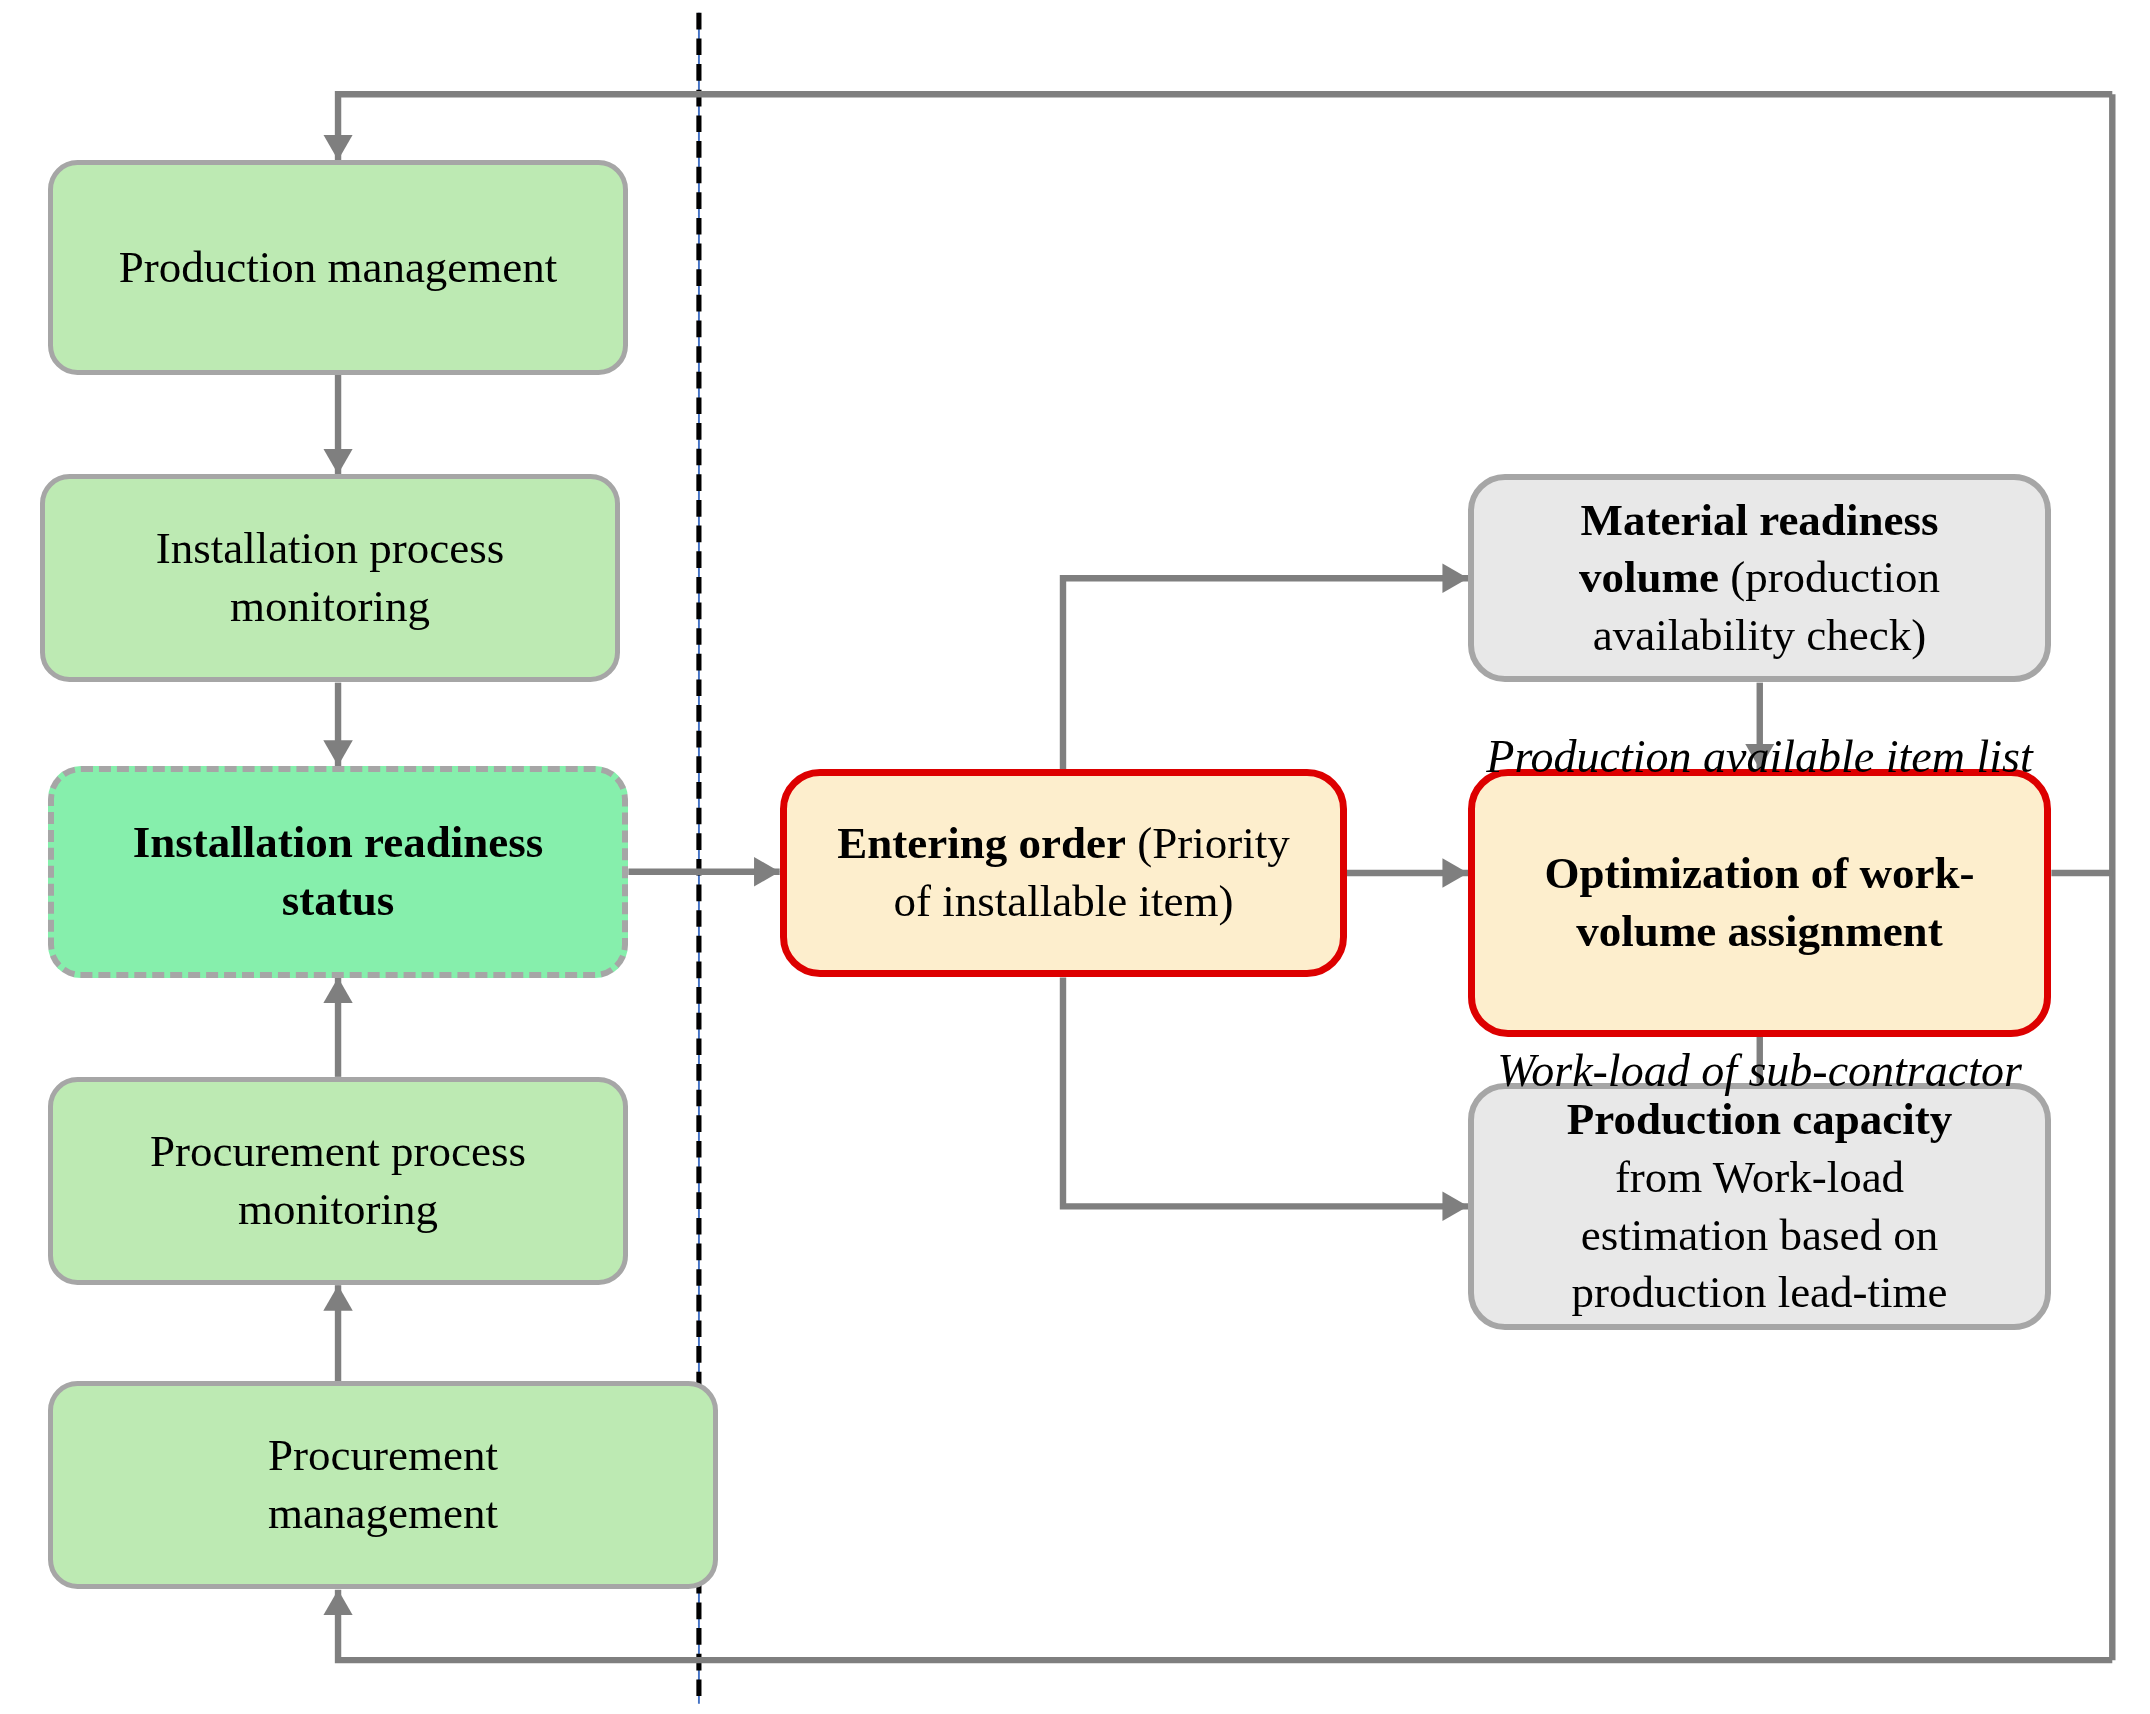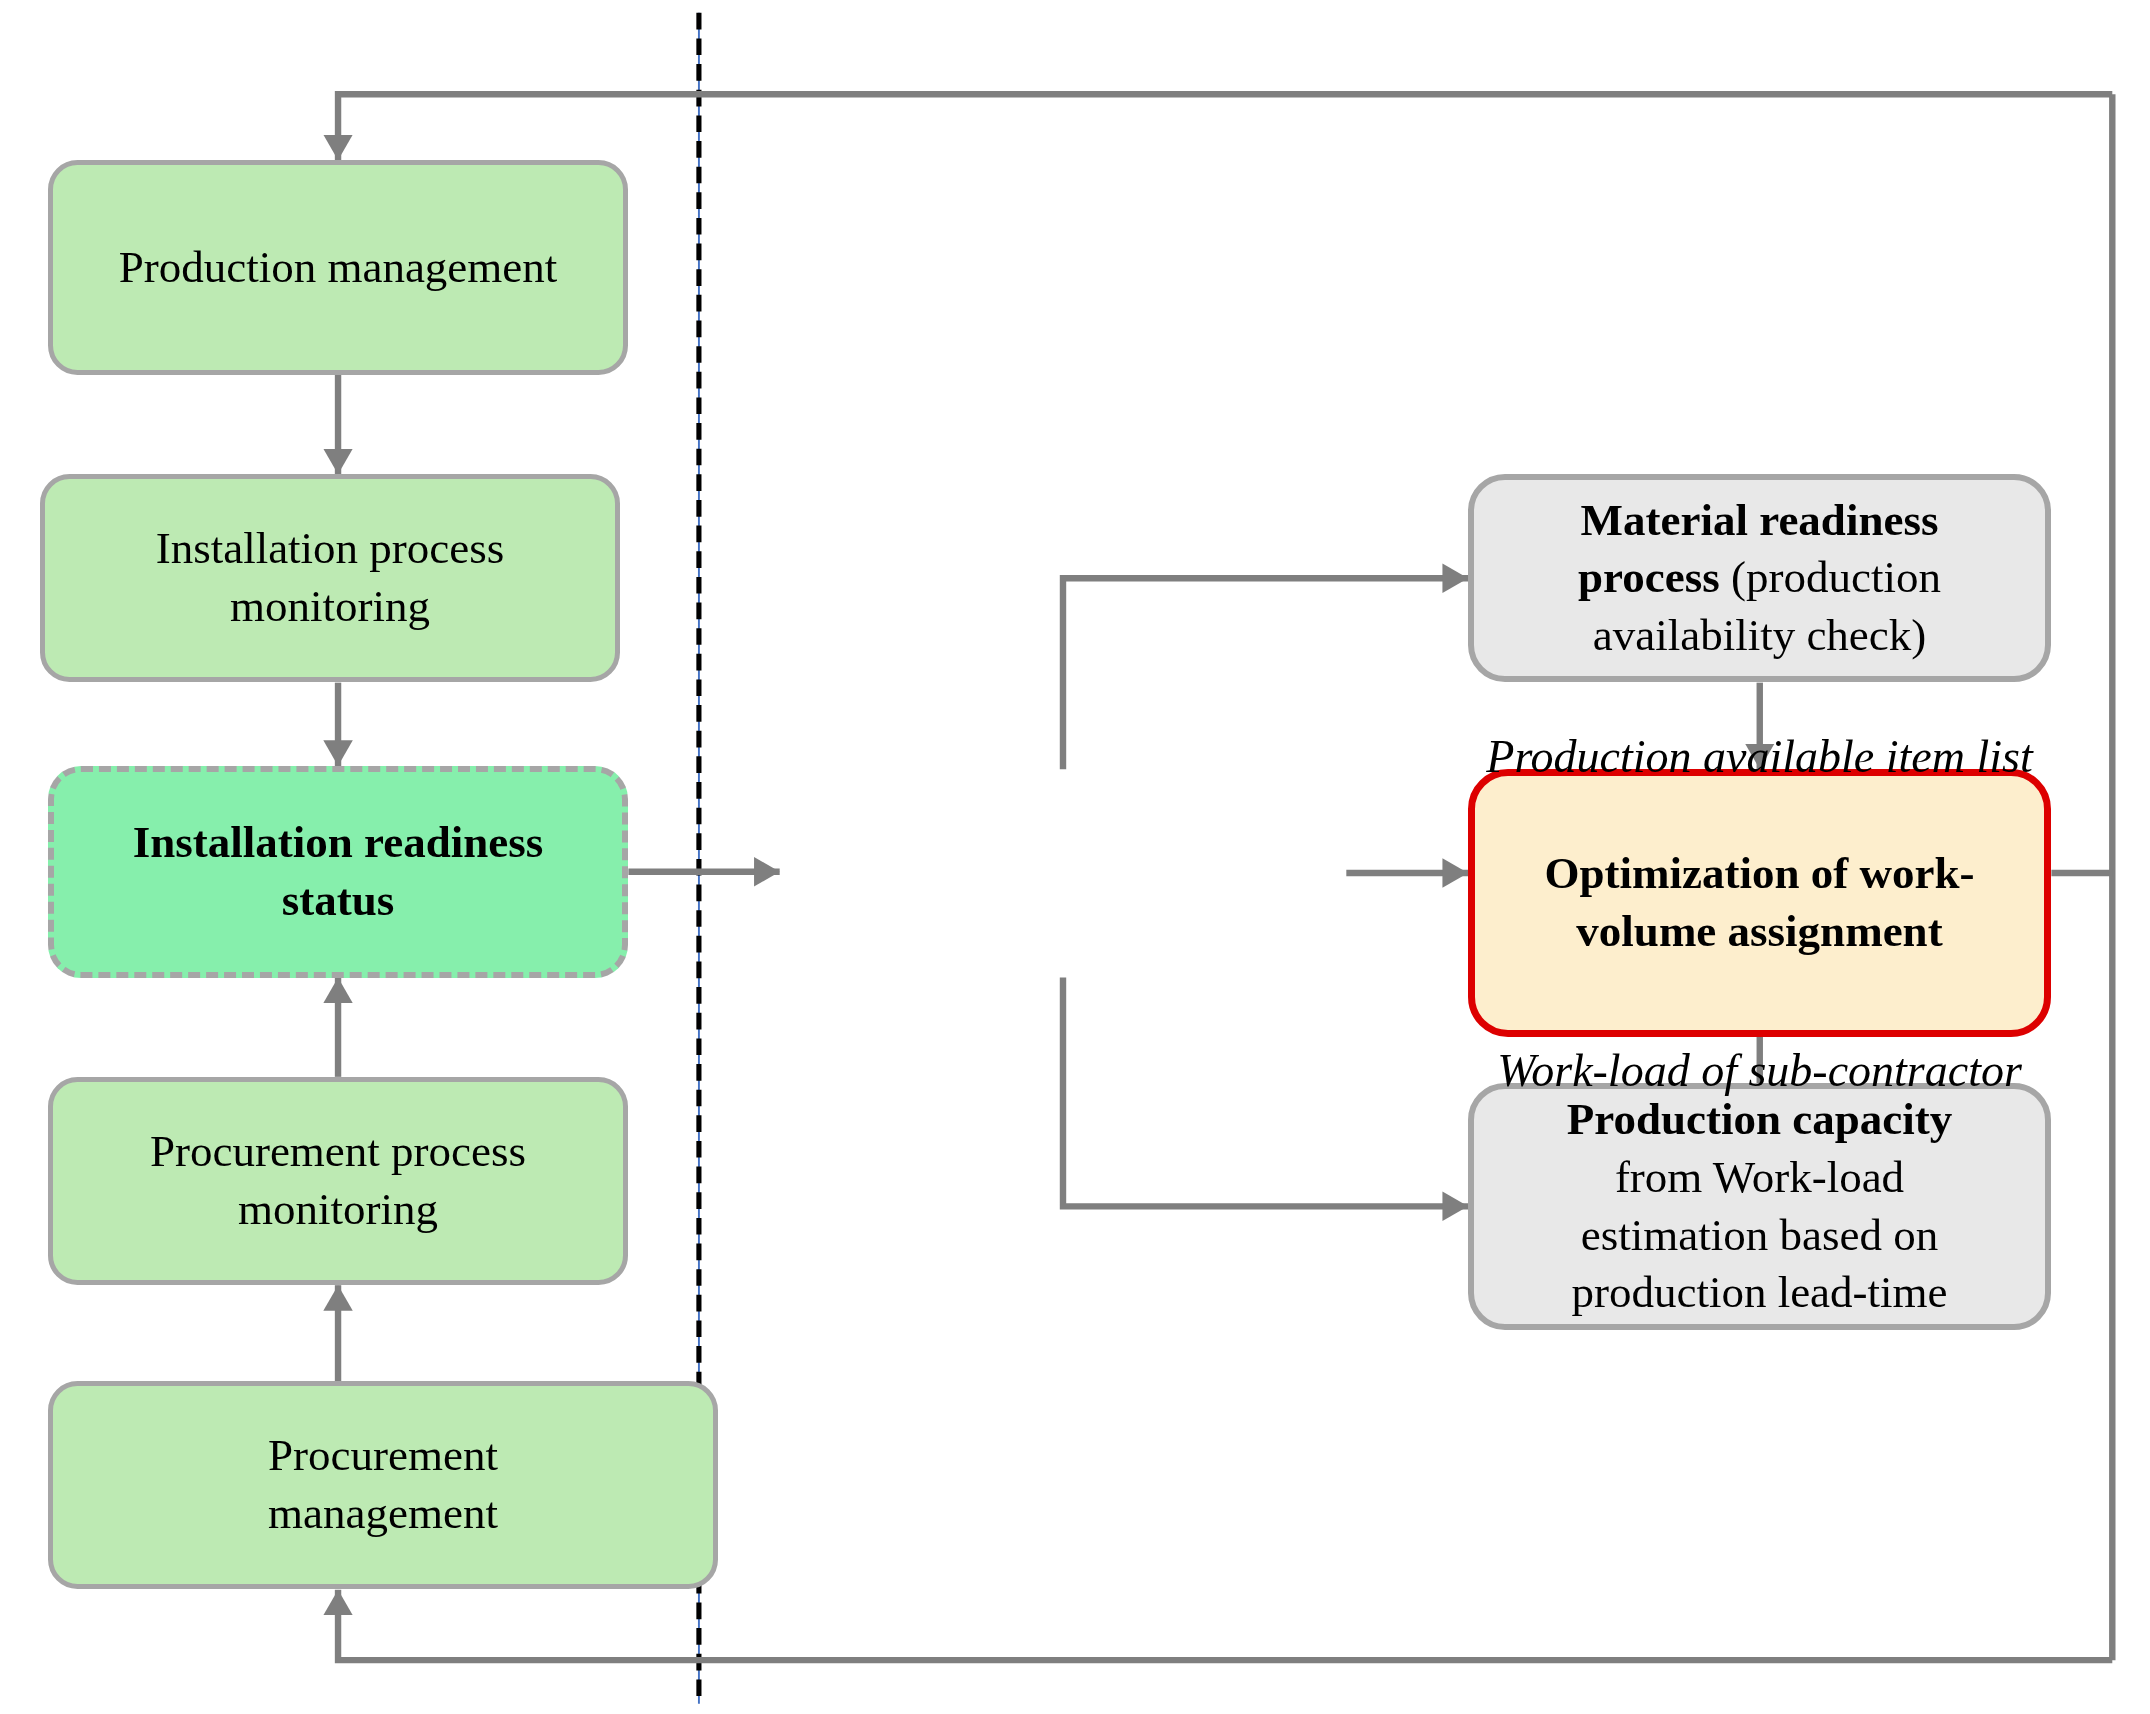--- a/index.html
+++ b/index.html
@@ -87,24 +87,28 @@
   <div class="node greenbox" style="left:48px;top:1077px;width:580px;height:208px;">
     <span class="txt">Procurement process
 monitoring</span>
   </div>
 
   <div class="node greenbox" style="left:48px;top:1381px;width:670px;height:208px;">
     <span class="txt">Procurement
 management</span>
   </div>
 
+  <div class="node redbox" style="left:780px;top:769px;width:567px;height:208px;">
+    <span class="txt"><b>Entering order</b><span class="txt"> (Priority
+of installable item)</span></span>
+  </div>
 
   <div class="node graybox" style="left:1468px;top:474px;width:583px;height:208px;">
     <span class="txt"><b>Material readiness
-process</b><span class="txt"> (production
+volume</b><span class="txt"> (production
 availability check)</span></span>
   </div>
 
   <div class="node redbox" style="left:1468px;top:769px;width:583px;height:268px;">
     <span class="txt"><b>Optimization of work-
 volume assignment</b></span>
   </div>
 
   <div class="node graybox" style="left:1468px;top:1083px;width:583px;height:247px;">
     <span class="txt"><b>Production capacity</b><span class="txt">

